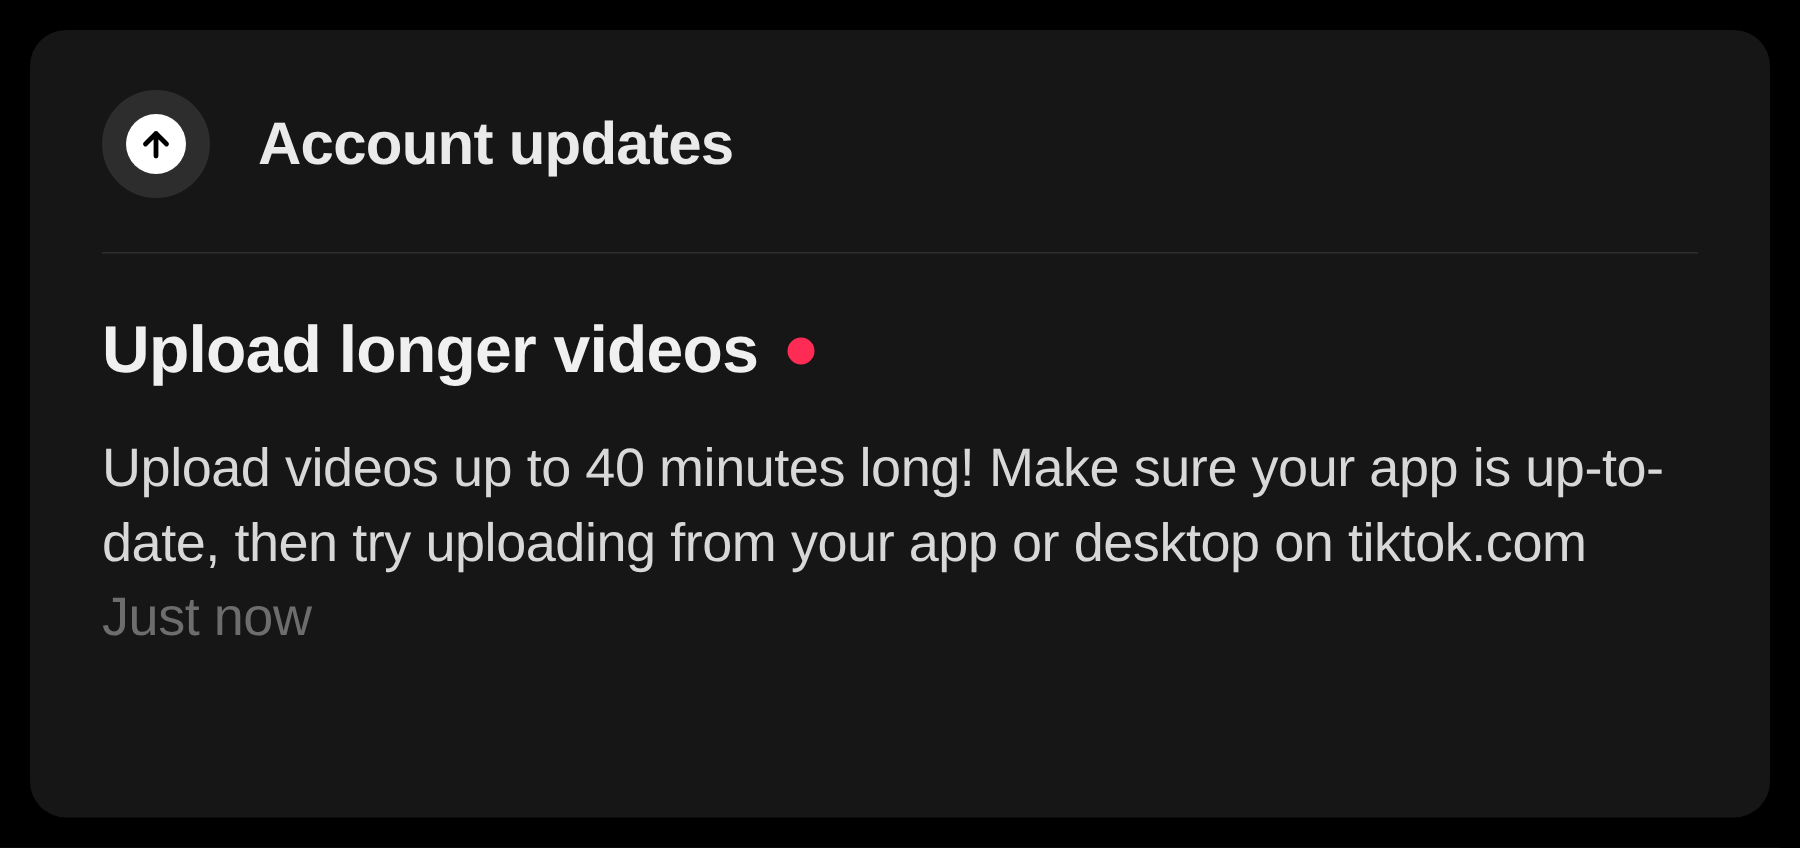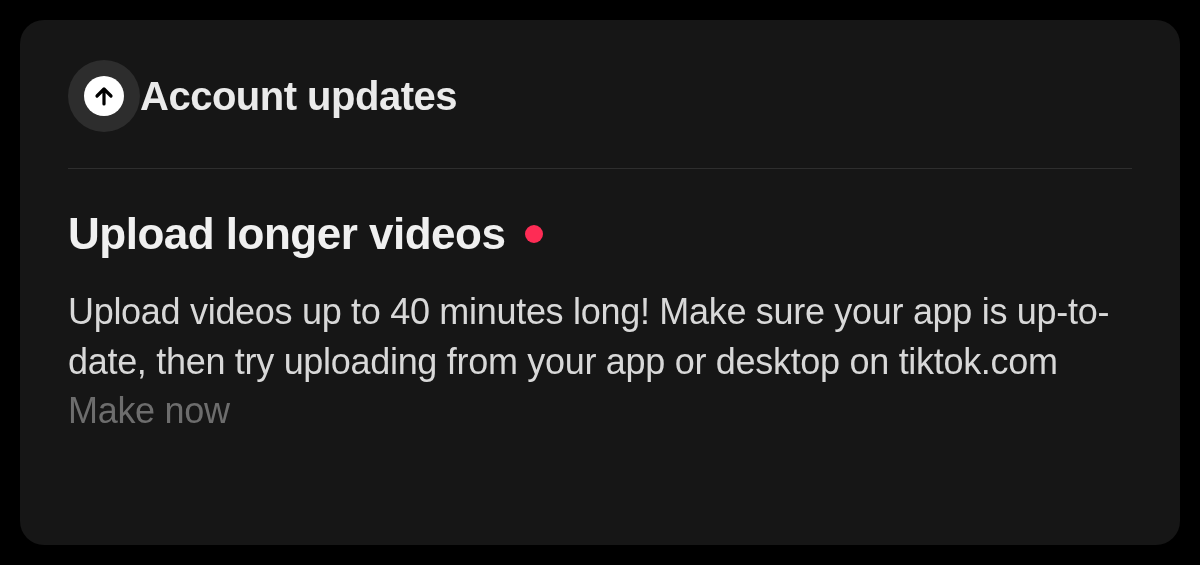--- a/index.html
+++ b/index.html
@@ -21,20 +21,21 @@
       height: 525px;
       background: #161616;
       border-radius: 24px;
       padding: 40px 48px;
       display: flex;
       flex-direction: column;
     }
     .header {
       display: flex;
       align-items: center;
+      gap: 32px;
       padding-bottom: 36px;
       border-bottom: 1px solid #2e2e2e;
     }
     .icon-circle {
       width: 72px;
       height: 72px;
       border-radius: 50%;
       background: #2d2d2d;
       display: flex;
       align-items: center;
@@ -103,16 +104,16 @@
     </div>
     <div class="header-title">Account updates</div>
   </div>
   <div class="content">
     <div class="title-row">
       <div class="title">Upload longer videos</div>
       <div class="dot"></div>
     </div>
     <div class="body-text">
       <span>Upload videos up to 40 minutes long! Make sure your app is up-to-date, then try uploading from your app or desktop on tiktok.com</span>
-      <span class="timestamp">Make now</span>
+      <span class="timestamp">Just now</span>
     </div>
   </div>
 </div>
 
 </body></html>

